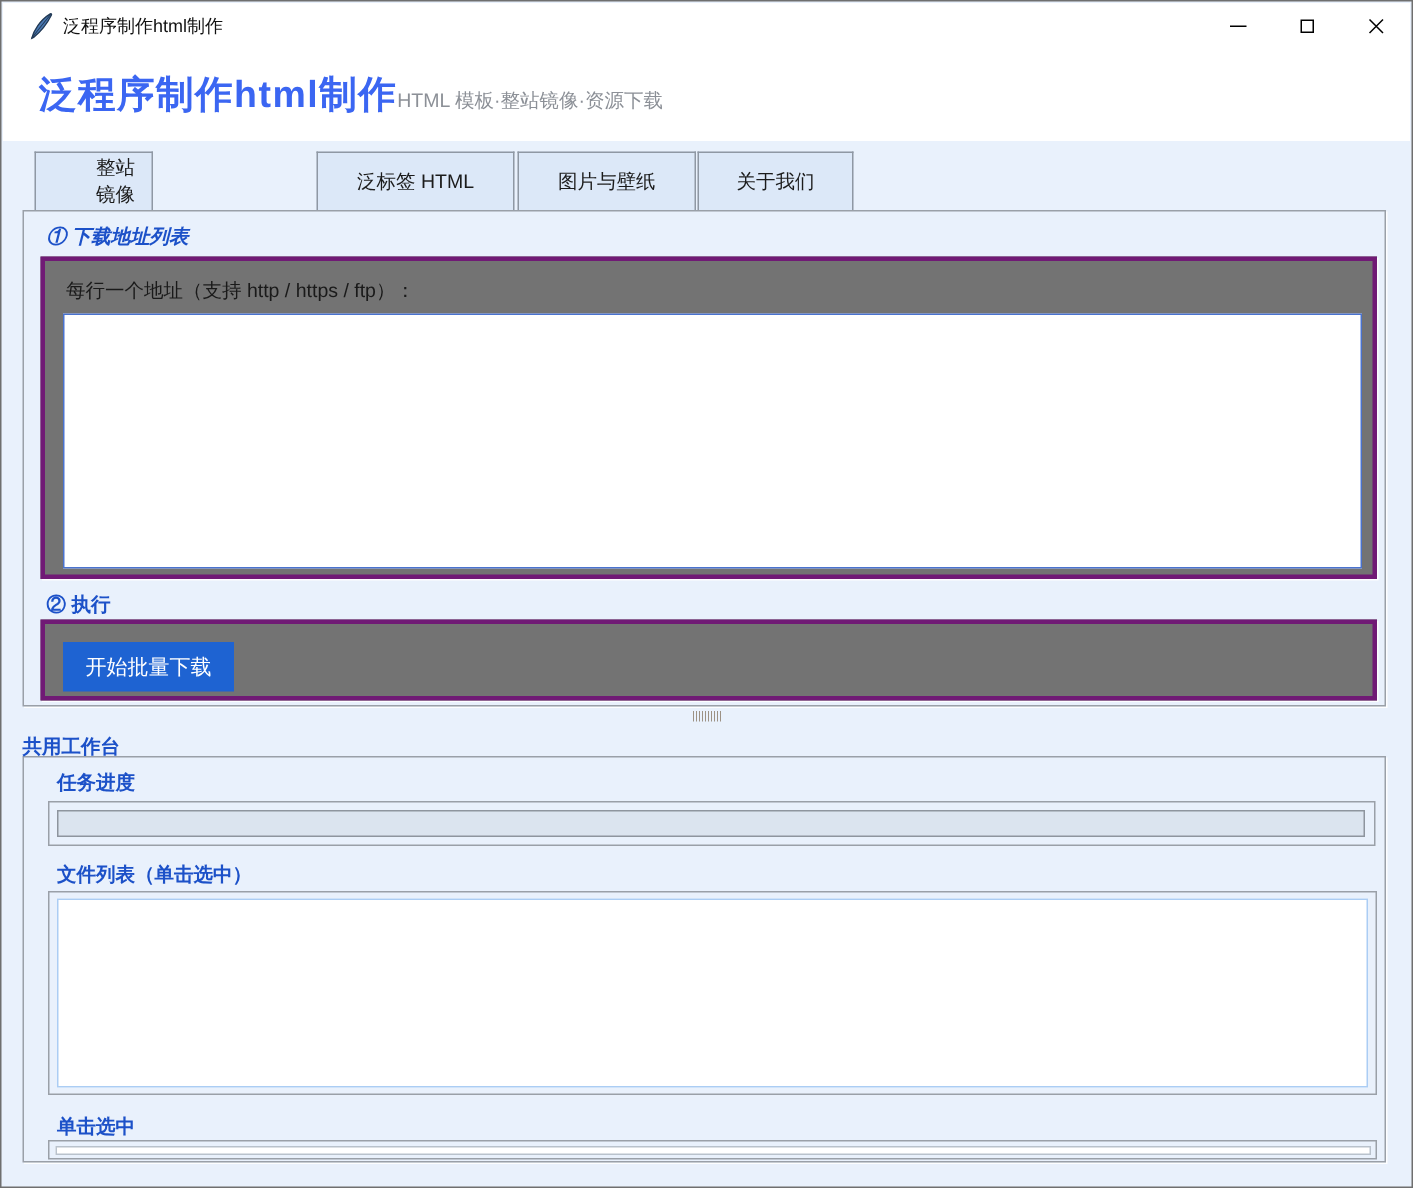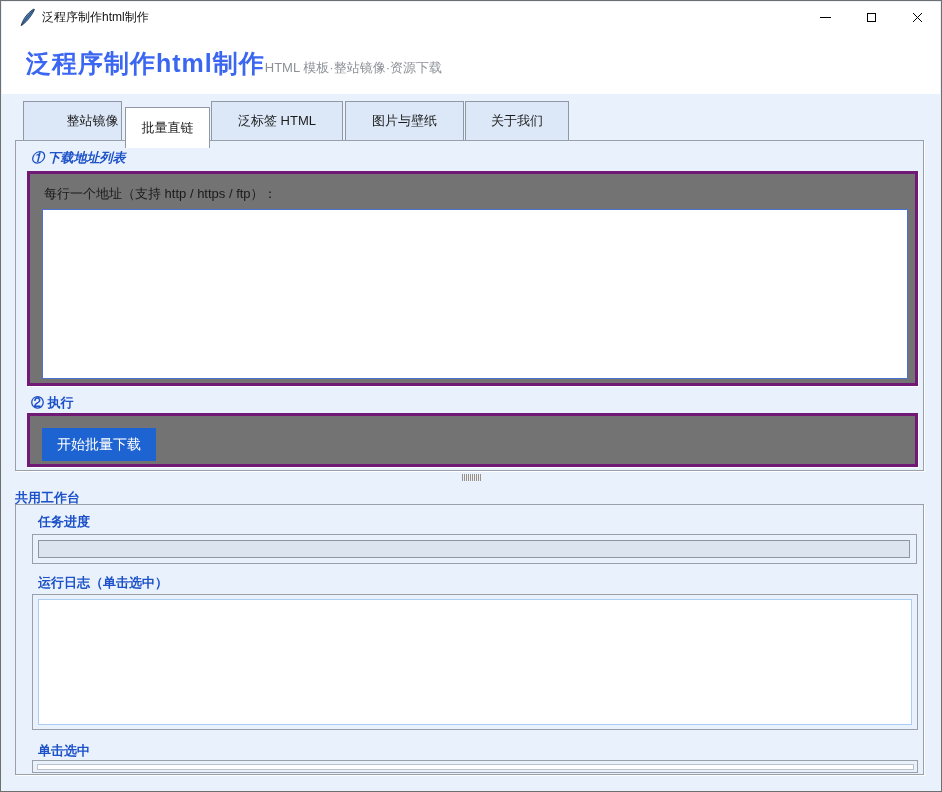--- a/index.html
+++ b/index.html
@@ -34,21 +34,21 @@
   
   .tab {
     position: absolute; top: 100px; height: 39px; background: #dce8f8;
     border: 1px solid #8f98a4; border-bottom: none;
     display: flex; align-items: center; justify-content: center;
     font-size: 13px; color: #1b1b1b; z-index: 3;
   }
   .tab.selected {
     top: 106px; height: 41px; background: #ffffff; z-index: 5;
   }
-  #tab0 { left: 22px;  width: 99px; padding-left: 40px; }
+  #tab0 { left: 22px;  width: 79px; padding-left: 40px; }
   #tab1 { left: 124px; width: 85px;  }
   #tab2 { left: 210px; width: 132px; }
   #tab3 { left: 344px; width: 119px; }
   #tab4 { left: 464px; width: 104px; }
 
   .notebook-pane {
     position: absolute; left: 14px; top: 139px; width: 909px; height: 331px;
     background: #e9f1fc; border: 1px solid #9aa0a8; z-index: 1;
     box-shadow: 1px 1px 0 rgba(255,255,255,.9);
   }
@@ -153,21 +153,20 @@
   </div>
 
   <div class="header">
     <span class="header-title">泛程序制作html制作</span>
     <span class="header-sub">HTML 模板·整站镜像·资源下载</span>
   </div>
 
   <div class="notebook-pane"></div>
 
   <div class="tab" id="tab0">整站镜像</div>
-  <div class="tab selected" id="tab1">批量直链</div>
   <div class="tab" id="tab2">泛标签 HTML</div>
   <div class="tab" id="tab4">关于我们</div>
   <div class="tab" id="tab3">图片与壁纸</div>
 
   <div class="section-label" id="lbl-section1">① 下载地址列表</div>
 
   <div class="groupbox" id="group-urls">
     <div class="hint-label">每行一个地址（支持 http / https / ftp）：</div>
     <textarea class="url-textarea" spellcheck="false" style=""></textarea>
   </div>
@@ -184,21 +183,21 @@
 
   <div class="workbench-frame">
     <div class="wb-label" id="lbl-progress">任务进度</div>
 
     <div class="progress-outer">
       <div class="progress-trough">
         <div class="progress-fill" style="width: 0%;"></div>
       </div>
     </div>
 
-    <div class="wb-label" id="lbl-files">运行日志（单击选中）</div>
+    <div class="wb-label" id="lbl-files">文件列表（单击选中）</div>
 
     <div class="listbox-outer">
       <div class="listbox-inner"></div>
     </div>
 
     <div class="wb-label" id="lbl-log">单击选中</div>
 
     <div class="log-outer">
       <div class="log-inner"></div>
     </div>

